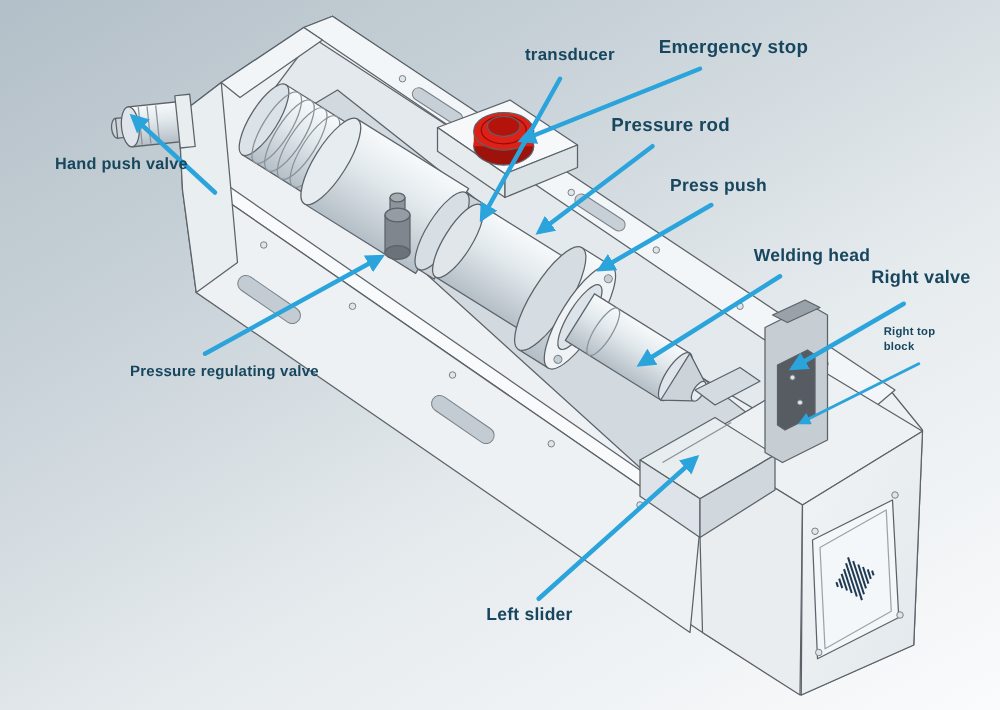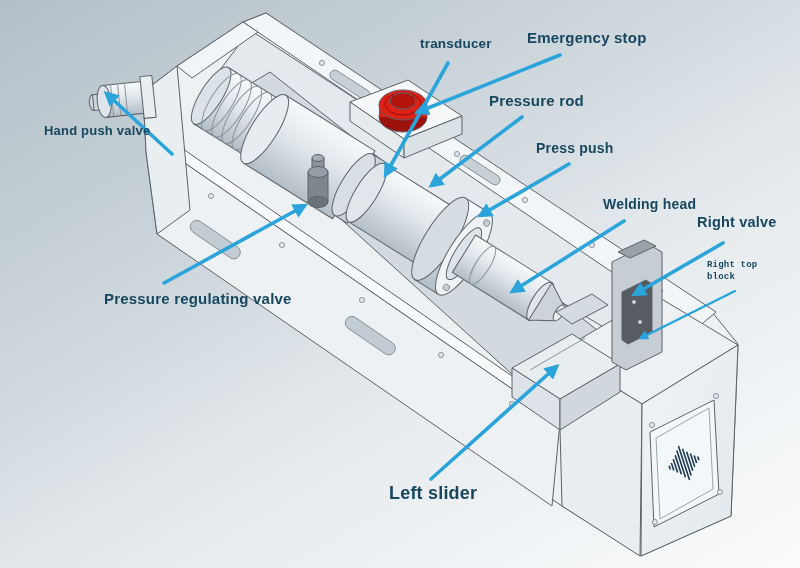--- a/index.html
+++ b/index.html
@@ -7,21 +7,21 @@
     position:relative;width:800px;height:568px;overflow:hidden;
     background:linear-gradient(150deg,#b3bfc8 0%,#c8d2d8 30%,#e6ebee 62%,#fafbfc 100%);
     font-family:"Liberation Sans",sans-serif;
   }
   .machine-svg{position:absolute;left:0;top:0;}
   .label{
     position:absolute;color:var(--label-text,#17465f);
     font-weight:600;white-space:nowrap;letter-spacing:.2px;
   }
   .label.small{font-weight:700;}
-  .label.wrap{white-space:normal;line-height:1.3;font-family:Liberation Mono, monospace;}
+  .label.wrap{white-space:normal;line-height:1.3;}
 </style>
 </head>
 <body>
 
 <div class="stage">
 
   <svg class="machine-svg" width="800" height="568" viewBox="0 0 800 568">
     <defs>
       <linearGradient id="cyl" x1="0" y1="0" x2="0" y2="1">
         <stop offset="0" stop-color="#f7fafc"></stop>
@@ -208,15 +208,15 @@
   </svg>
 
   <div class="label" style="left:420px;top:36px;font-size:13.5px;">transducer</div>
   <div class="label" style="left:527px;top:29px;font-size:15px;">Emergency stop</div>
   <div class="label" style="left:489px;top:92px;font-size:15px;">Pressure rod</div>
   <div class="label" style="left:536px;top:140px;font-size:14px;">Press push</div>
   <div class="label" style="left:591px;top:196px;font-size:14px;margin-left:12px;">Welding head</div>
   <div class="label" style="left:697px;top:214px;font-size:14.5px;">Right valve</div>
   <div class="label small wrap" style="left:707px;top:260px;font-size:9px;width:56px;">Right top block</div>
   <div class="label" style="left:8px;top:123px;font-size:13px;margin-left:36px;">Hand push valve</div>
-  <div class="label small" style="left:104px;top:290px;font-size:15px;">Pressure regulating valve</div>
-  <div class="label" style="left:361px;top:483px;font-size:18px;padding-left:28px;">Left slider</div>
+  <div class="label small" style="left:104px;top:290px;font-size:12px;">Pressure regulating valve</div>
+  <div class="label" style="left:361px;top:483px;font-size:14px;padding-left:28px;">Left slider</div>
 </div>
 
 </body></html>

